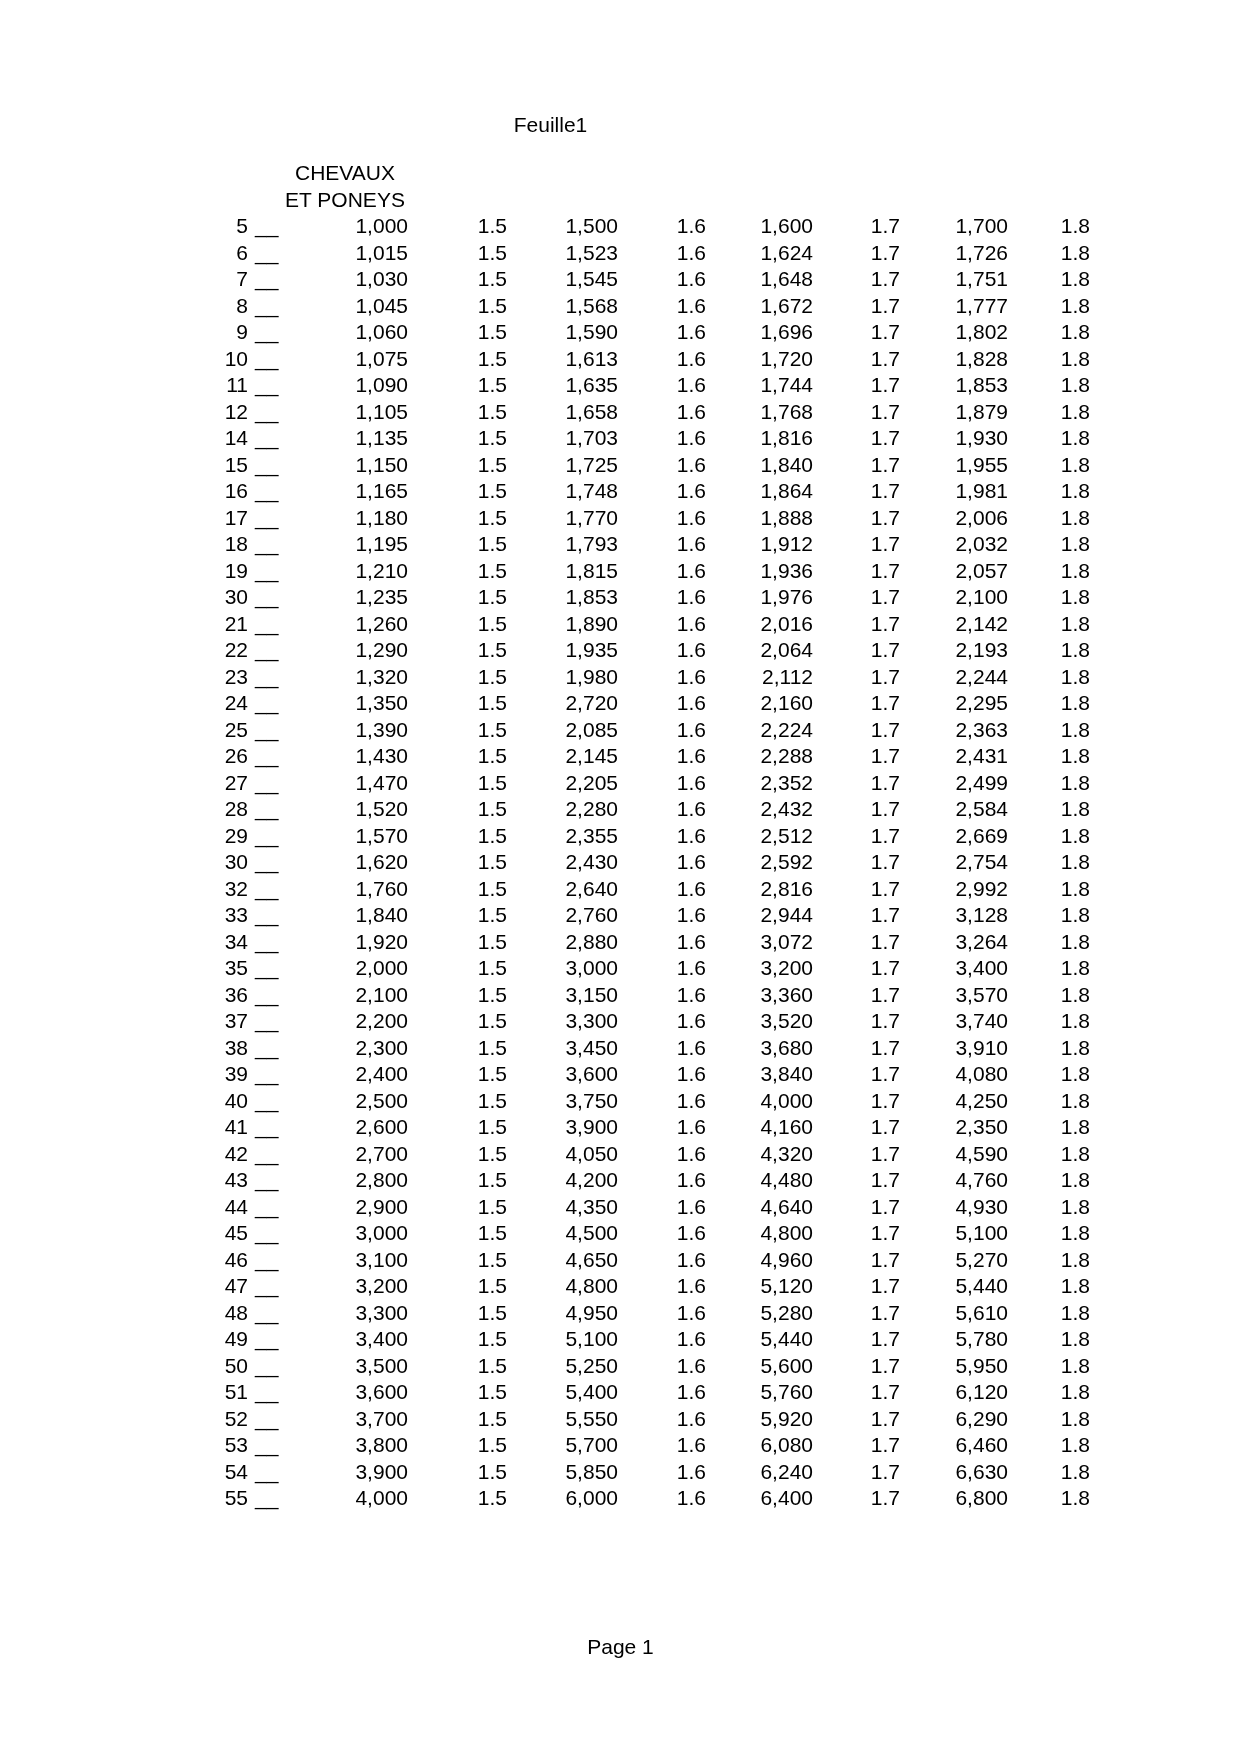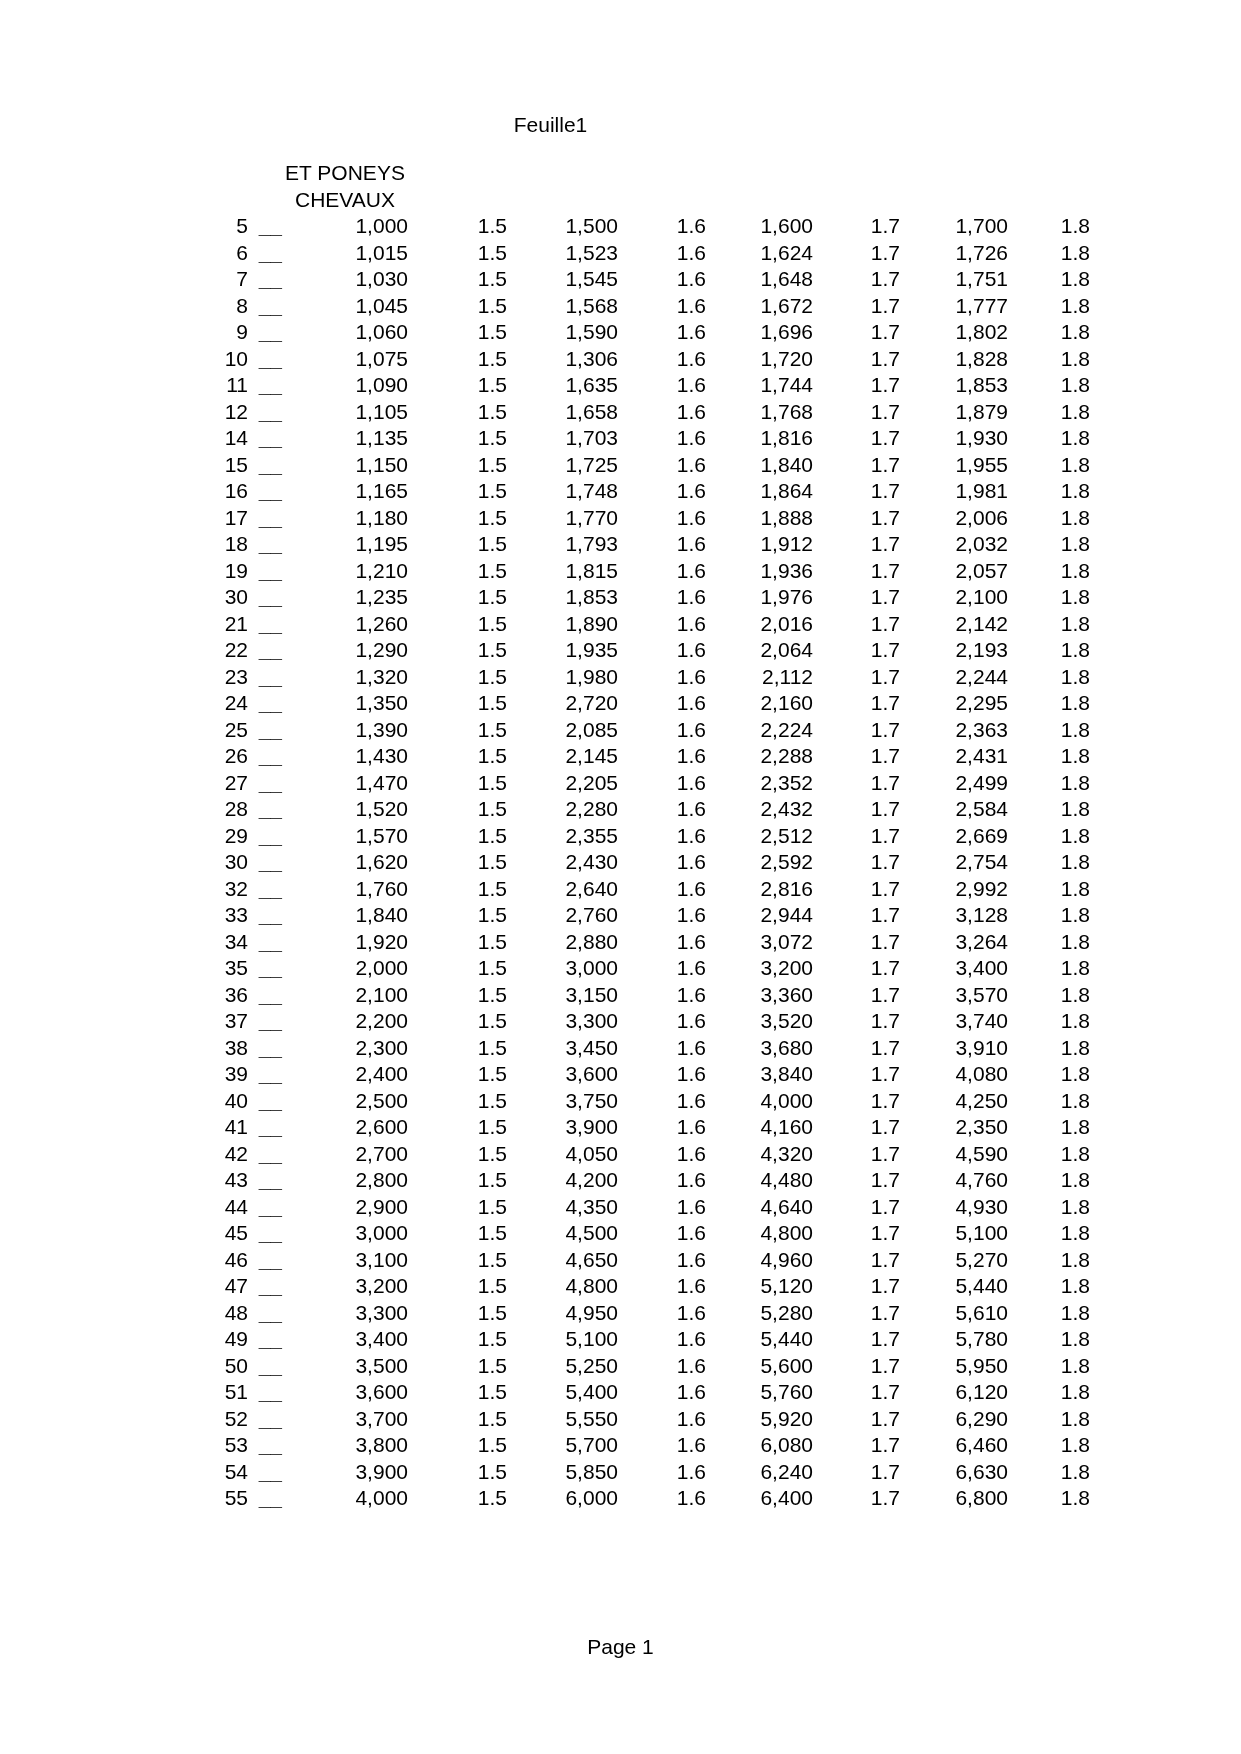--- a/index.html
+++ b/index.html
@@ -39,21 +39,21 @@
     font-size: 21px;
   }
   table.sheet-table td {
     padding: 0;
     height: 26.5px;
     line-height: 26.5px;
     white-space: nowrap;
     overflow: visible;
   }
   .c-num  { text-align: right; }
-  .c-mark { text-align: right; padding-left: 7px !important; font-weight: bold; }
+  .c-mark { text-align: left; padding-left: 7px !important; }
   .c-val  { text-align: right; }
   .c-mult { text-align: right; }
   .c-title { text-align: center; }
 </style>
 </head>
 <body>
 
 <div class="page-header">Feuille1</div>
 
 <table class="sheet-table">
@@ -66,27 +66,27 @@
     <col style="width:88px">
     <col style="width:107px">
     <col style="width:87px">
     <col style="width:108px">
     <col style="width:82px">
   </colgroup>
   <tbody>
     <tr>
       <td class="c-num"></td>
       <td class="c-mark"></td>
-      <td class="c-title">ET PONEYS</td>
+      <td class="c-title">CHEVAUX</td>
       <td colspan="7"></td>
     </tr>
     <tr>
       <td class="c-num"></td>
       <td class="c-mark"></td>
-      <td class="c-title">CHEVAUX</td>
+      <td class="c-title">ET PONEYS</td>
       <td colspan="7"></td>
     </tr>
   <tr>
         <td class="c-num">5</td>
         <td class="c-mark">__</td>
         <td class="c-val">1,000</td>
         <td class="c-mult">1.5</td>
         <td class="c-val">1,500</td>
         <td class="c-mult">1.6</td>
         <td class="c-val">1,600</td>
@@ -140,21 +140,21 @@
         <td class="c-val">1,696</td>
         <td class="c-mult">1.7</td>
         <td class="c-val">1,802</td>
         <td class="c-mult">1.8</td>
       </tr>
       <tr>
         <td class="c-num">10</td>
         <td class="c-mark">__</td>
         <td class="c-val">1,075</td>
         <td class="c-mult">1.5</td>
-        <td class="c-val">1,306</td>
+        <td class="c-val">1,613</td>
         <td class="c-mult">1.6</td>
         <td class="c-val">1,720</td>
         <td class="c-mult">1.7</td>
         <td class="c-val">1,828</td>
         <td class="c-mult">1.8</td>
       </tr>
       <tr>
         <td class="c-num">11</td>
         <td class="c-mark">__</td>
         <td class="c-val">1,090</td>

